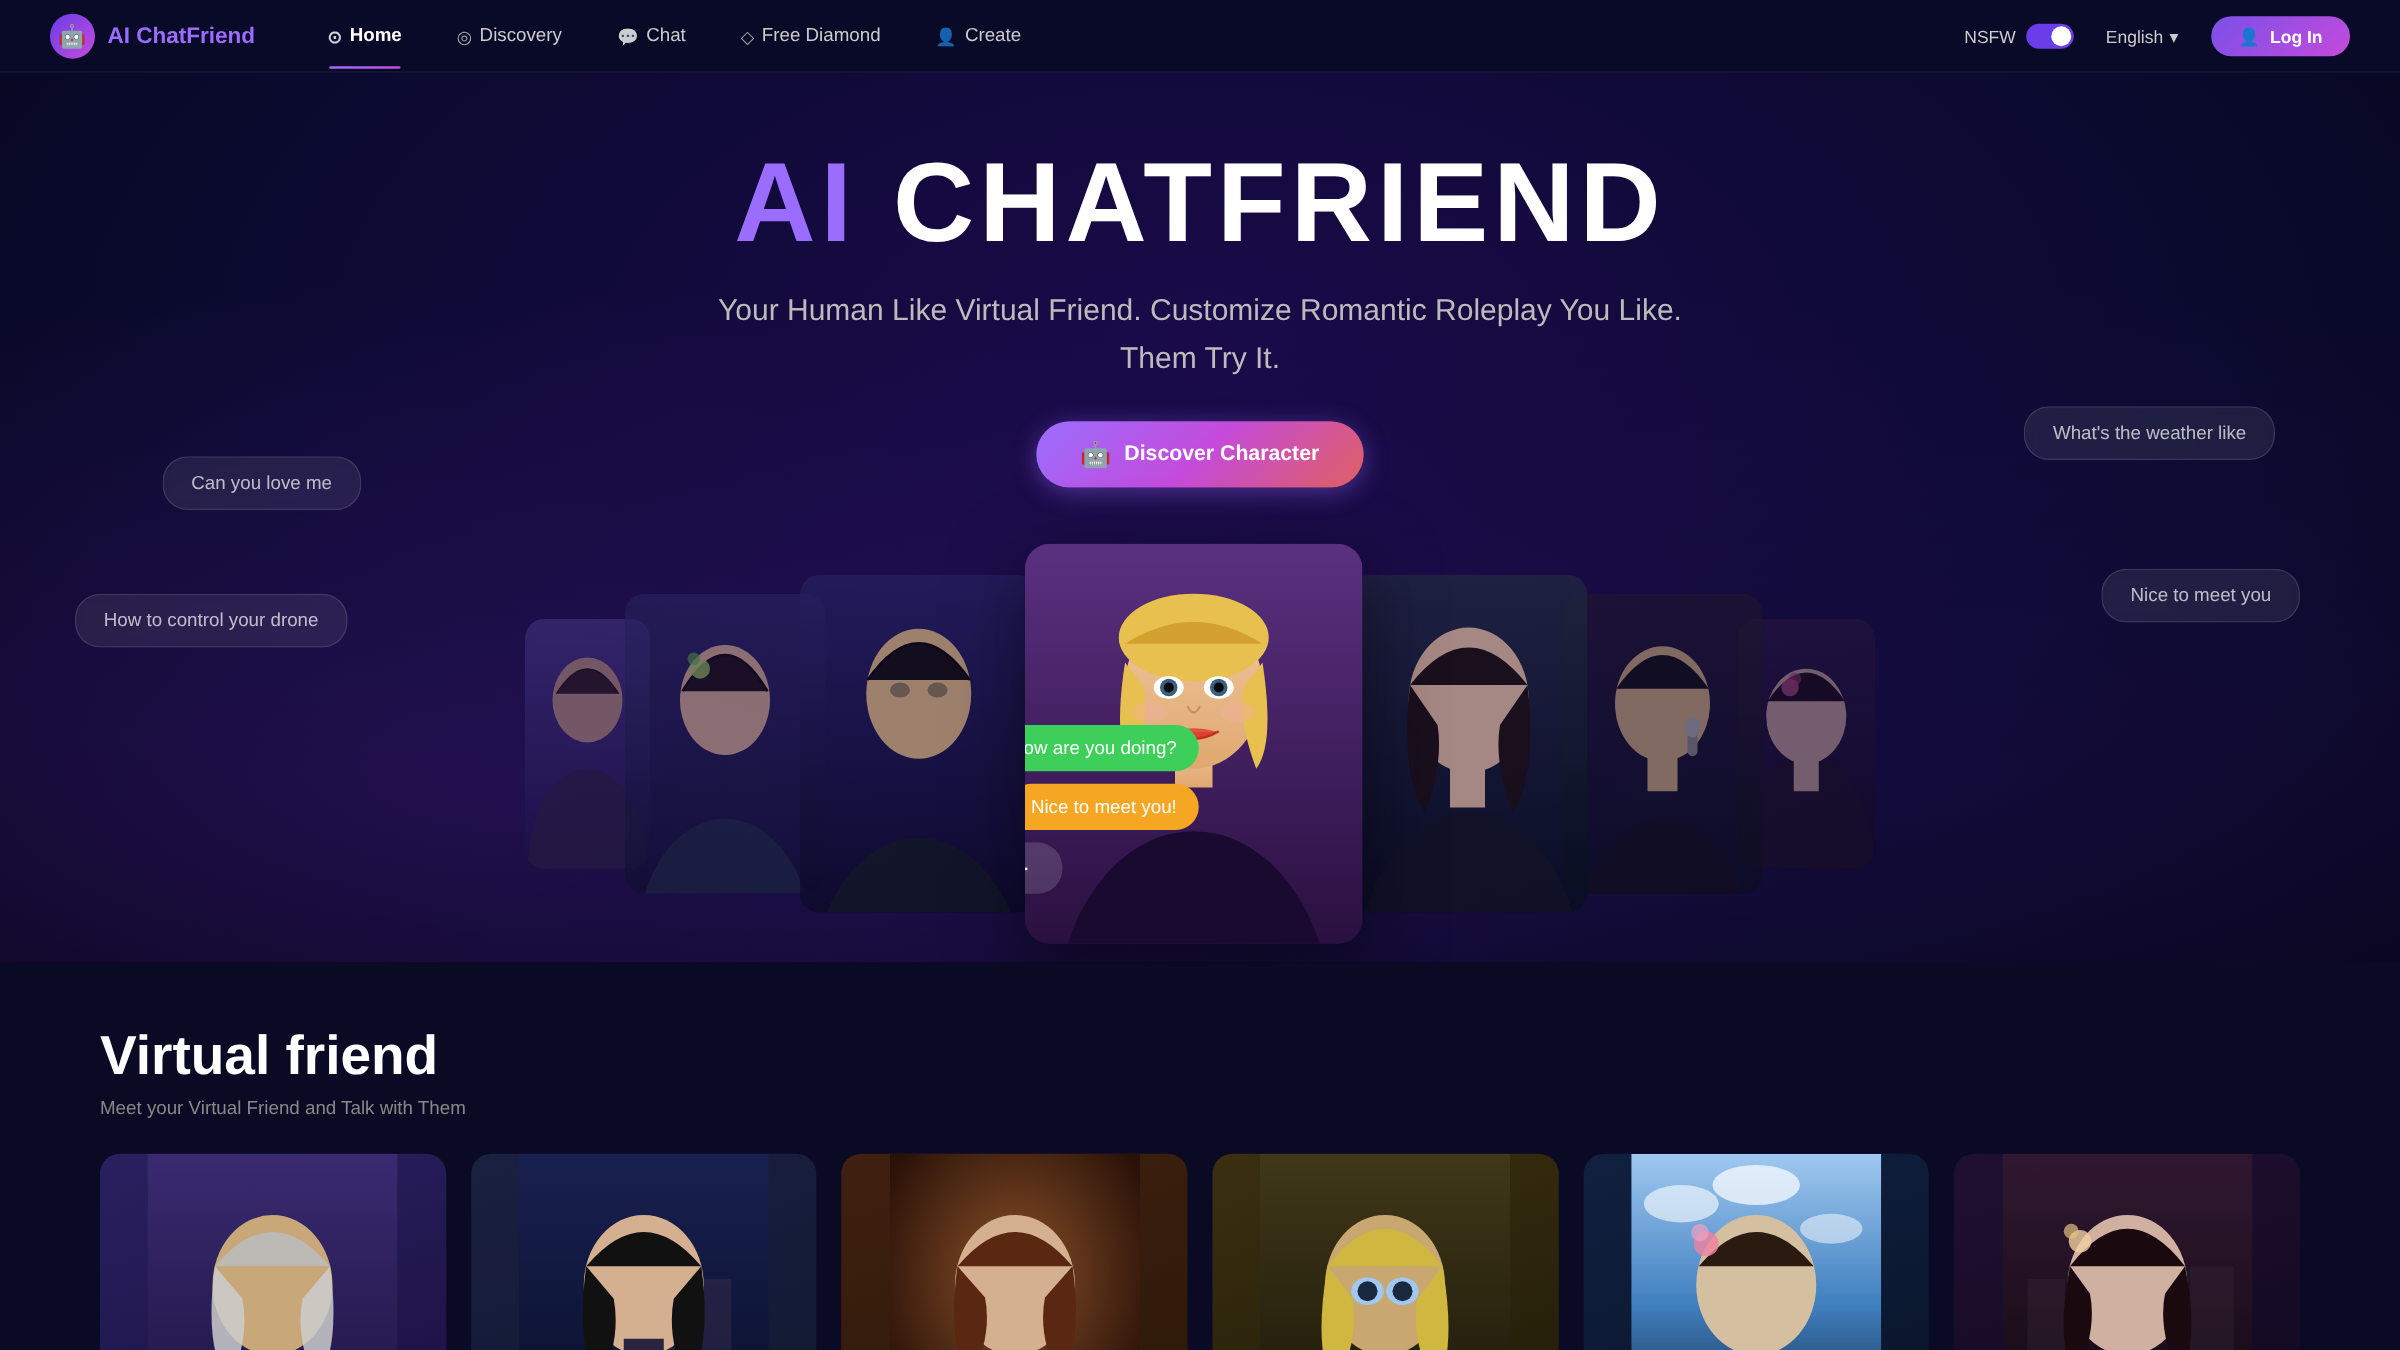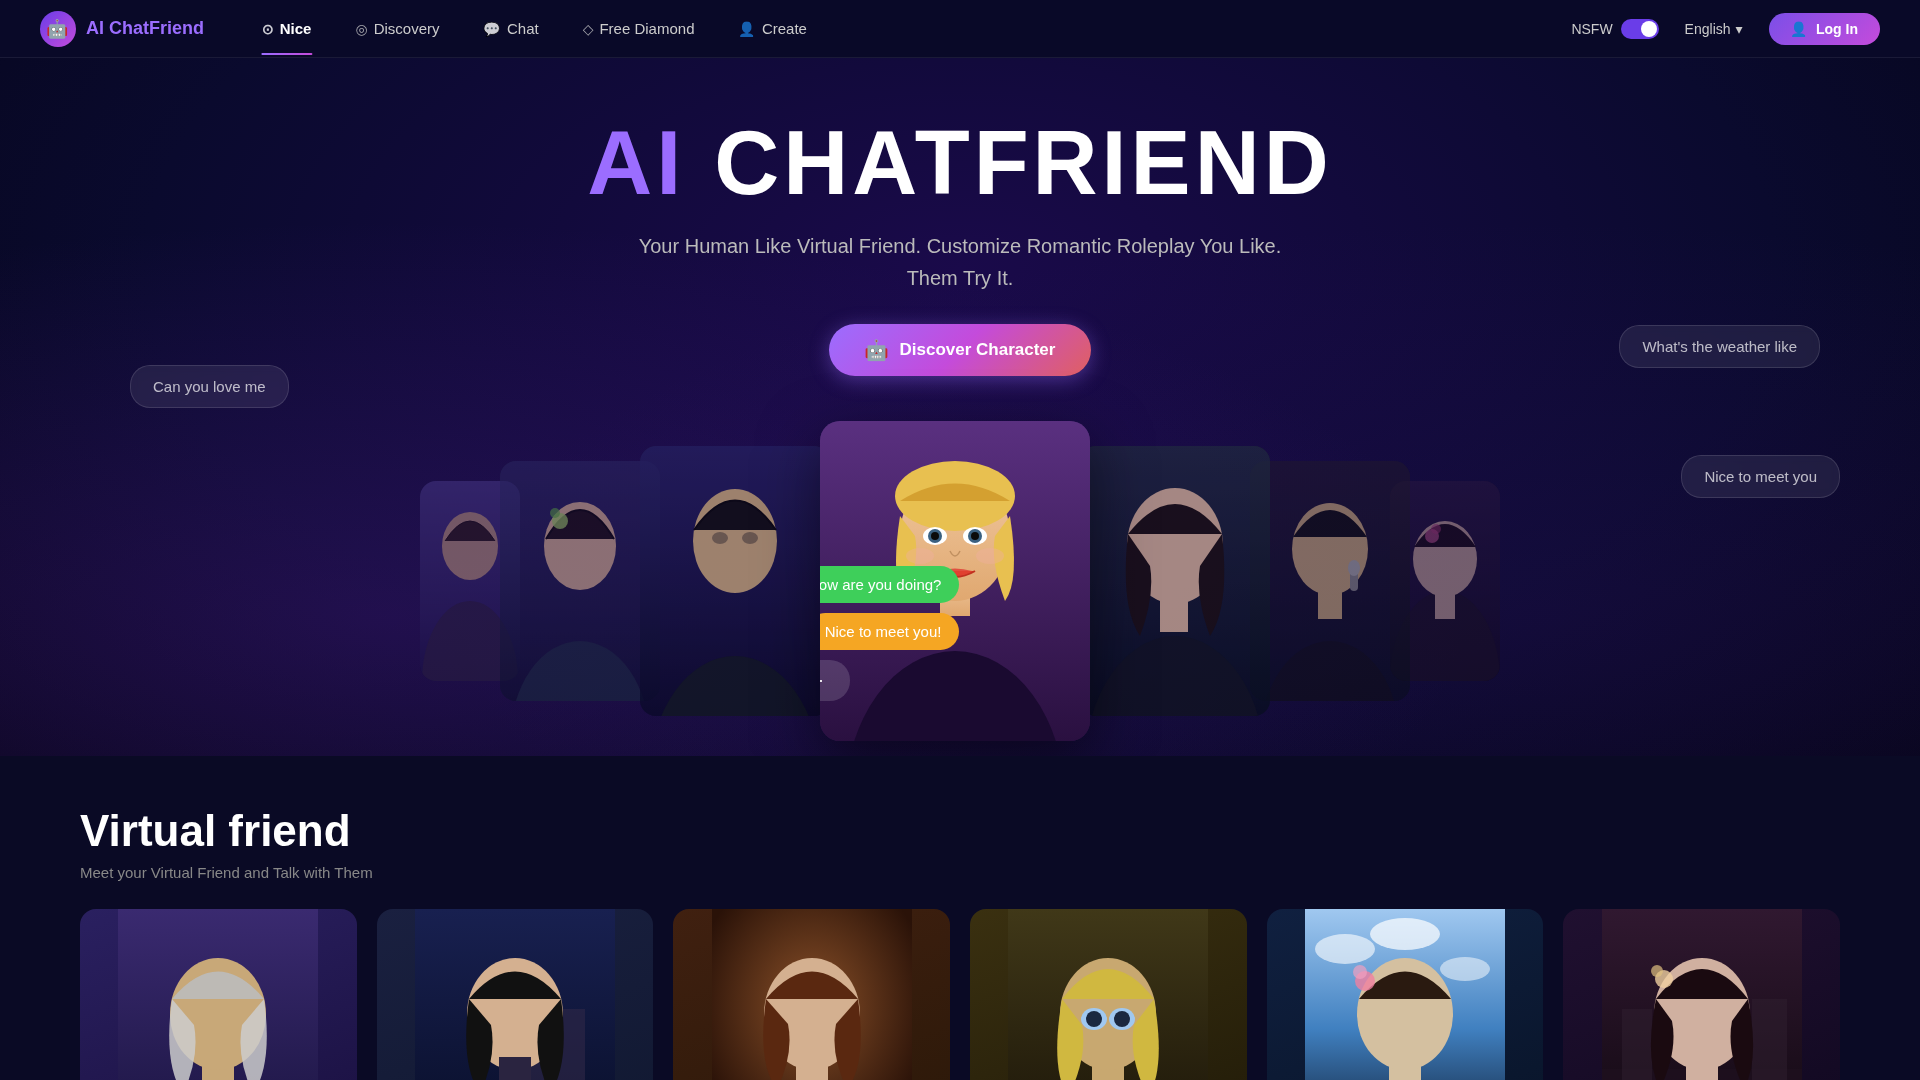--- a/index.html
+++ b/index.html
@@ -155,21 +155,21 @@
       font-size: 90px;
       font-weight: 900;
       letter-spacing: 4px;
       text-align: center;
       z-index: 2;
       line-height: 1;
     }
     .hero-title-ai { color: #9b6dff; }
     .hero-title-name { color: #fff; }
     .hero-subtitle {
-      font-size: 20px;
+      font-size: 24px;
       color: #bbb;
       text-align: center;
       margin-top: 22px;
       line-height: 1.6;
       z-index: 2;
     }
     .discover-btn {
       margin-top: 30px;
       display: flex;
       align-items: center;
@@ -337,21 +337,21 @@
 <nav>
   <div class="nav-logo">
     <div class="nav-logo-icon">🤖</div>
     <span class="nav-logo-text">
       <span>AI </span><span>ChatFriend</span>
     </span>
   </div>
   <div class="nav-items">
     <a class="nav-item active">
       <span class="nav-item-icon">⊙</span>
-      <span>Nice</span>
+      <span>Home</span>
     </a>
     <a class="nav-item">
       <span class="nav-item-icon">◎</span>
       <span>Discovery</span>
     </a>
     <a class="nav-item">
       <span class="nav-item-icon">💬</span>
       <span>Chat</span>
     </a>
     <a class="nav-item">
@@ -380,20 +380,23 @@
     </button>
   </div>
 </nav>
 
 <section class="hero">
   <div class="hero-bg-overlay"></div>
 
   <div class="floating-bubble bubble-love">
     <span>Can you love me</span>
   </div>
+  <div class="floating-bubble bubble-control">
+    <span>How to control your drone</span>
+  </div>
   <div class="floating-bubble bubble-weather">
     <span>What's the weather like</span>
   </div>
   <div class="floating-bubble bubble-nice">
     <span>Nice to meet you</span>
   </div>
 
   <h1 class="hero-title">
     <span class="hero-title-ai">AI</span><span class="hero-title-name"> CHATFRIEND</span>
   </h1>

